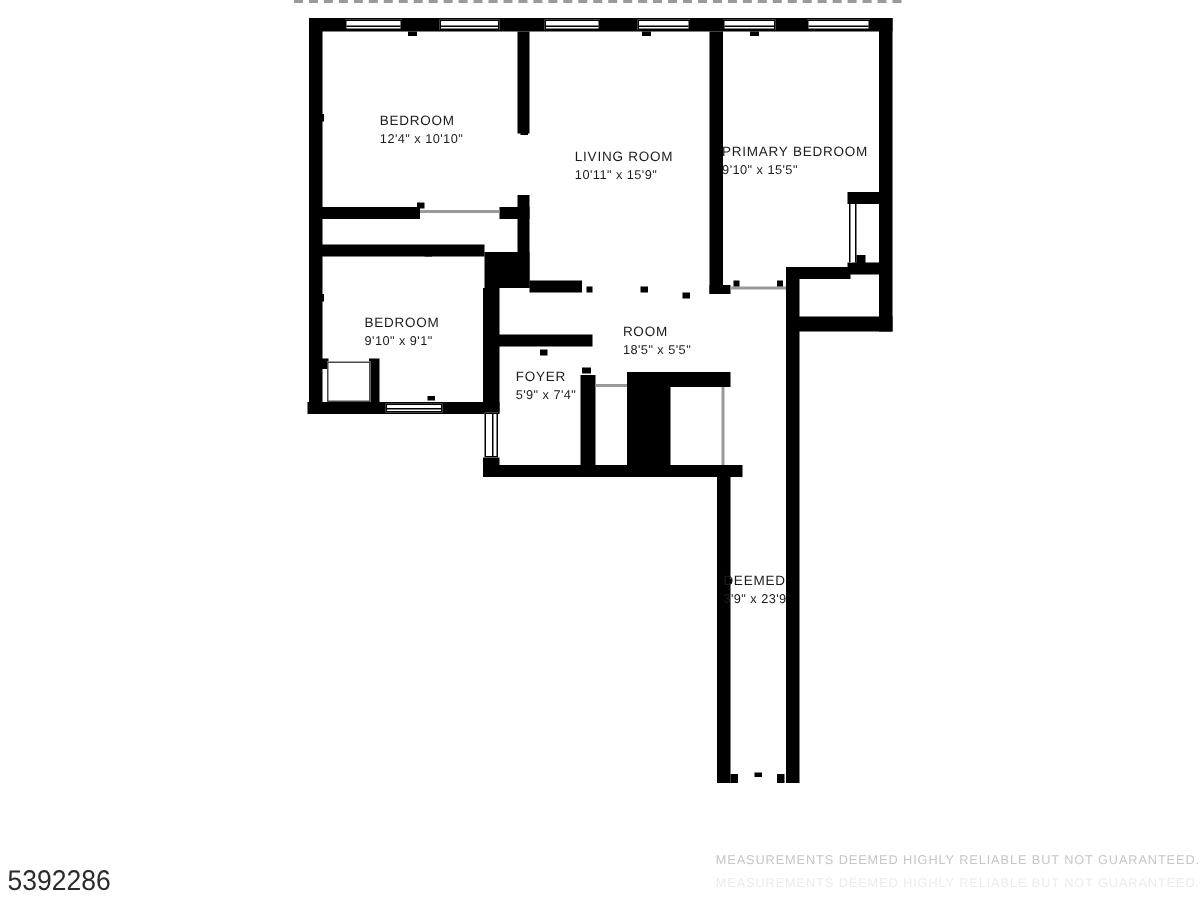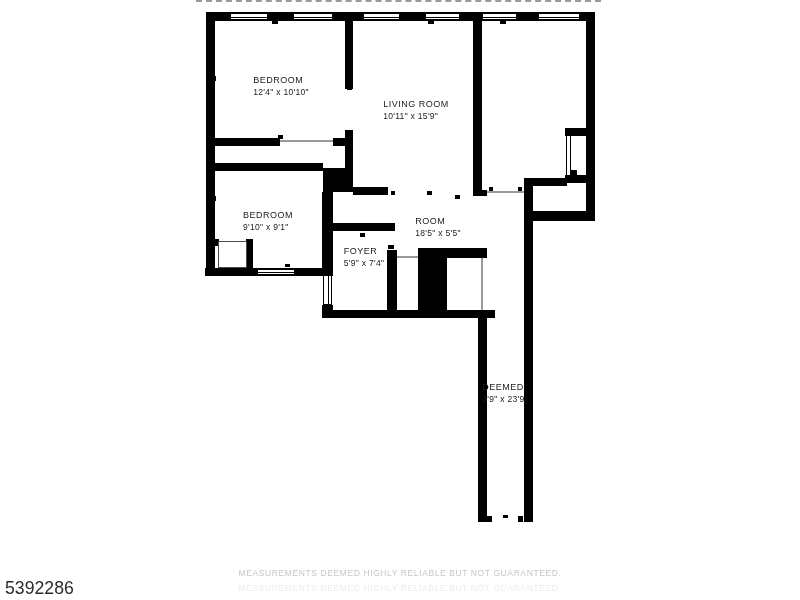--- a/index.html
+++ b/index.html
@@ -11,21 +11,21 @@
   .win.h::after{content:"";position:absolute;left:0;right:0;top:50%;border-top:1px solid #000;}
   .win.v::after{content:"";position:absolute;top:0;bottom:0;left:50%;border-left:1px solid #000;}
   .dline{position:absolute;background:#9a9a9a;}
   .dbl{position:absolute;background:#fff;border-left:1px solid #000;border-right:1px solid #000;box-sizing:border-box;}
   .thinrect{position:absolute;background:#fff;border:1px solid #4a4a4a;box-sizing:border-box;}
   .tick{position:absolute;background:#000;}
   .room-label{position:absolute;transform:translate(-50%,-50%);text-align:left;color:#1b1b1b;white-space:nowrap;}
   .room-label .rname{display:block;font-size:9px;letter-spacing:.5px;line-height:12px;}
   .room-label .rdims{display:block;font-size:8.5px;letter-spacing:.3px;line-height:12px;}
   .top-dash{position:absolute;left:196px;top:0;width:405px;border-top:2px dashed #9a9a9a;}
-  .watermark{position:absolute;left:0;right:0;top:568px;text-align:center;font-size:8.5px;
+  .watermark{position:absolute;left:0;right:0;top:568px;text-align:right;font-size:8.5px;
              letter-spacing:.6px;color:#c6c6c6;}
   .watermark.faint{top:583px;color:#ececec;}
   .listing-id{position:absolute;left:5px;top:577px;font-size:19px;color:#2b2b2b;
               transform:scaleX(.93);transform-origin:left center;}
 </style>
 </head>
 <body>
 
 <div class="page">
   <div class="top-dash"></div>
@@ -96,20 +96,24 @@
       <div class="tick" style="left: 500px; top: 21px; width: 6px; height: 3px;"></div>
       <div class="tick" style="left: 272px; top: 21px; width: 6px; height: 3px;"></div>
       <div class="room-label" style="left: 281px; top: 86px;">
         <span class="rname">BEDROOM</span>
         <span class="rdims">12'4" x 10'10"</span>
       </div>
       <div class="room-label" style="left: 416px; top: 110px;">
         <span class="rname">LIVING ROOM</span>
         <span class="rdims">10'11" x 15'9"</span>
       </div>
+      <div class="room-label" style="left: 530px; top: 107px;">
+        <span class="rname">PRIMARY BEDROOM</span>
+        <span class="rdims">9'10" x 15'5"</span>
+      </div>
       <div class="room-label" style="left: 268px; top: 221px;">
         <span class="rname">BEDROOM</span>
         <span class="rdims">9'10" x 9'1"</span>
       </div>
       <div class="room-label" style="left: 438px; top: 227px;">
         <span class="rname">ROOM</span>
         <span class="rdims">18'5" x 5'5"</span>
       </div>
       <div class="room-label" style="left: 364px; top: 257px;">
         <span class="rname">FOYER</span>

